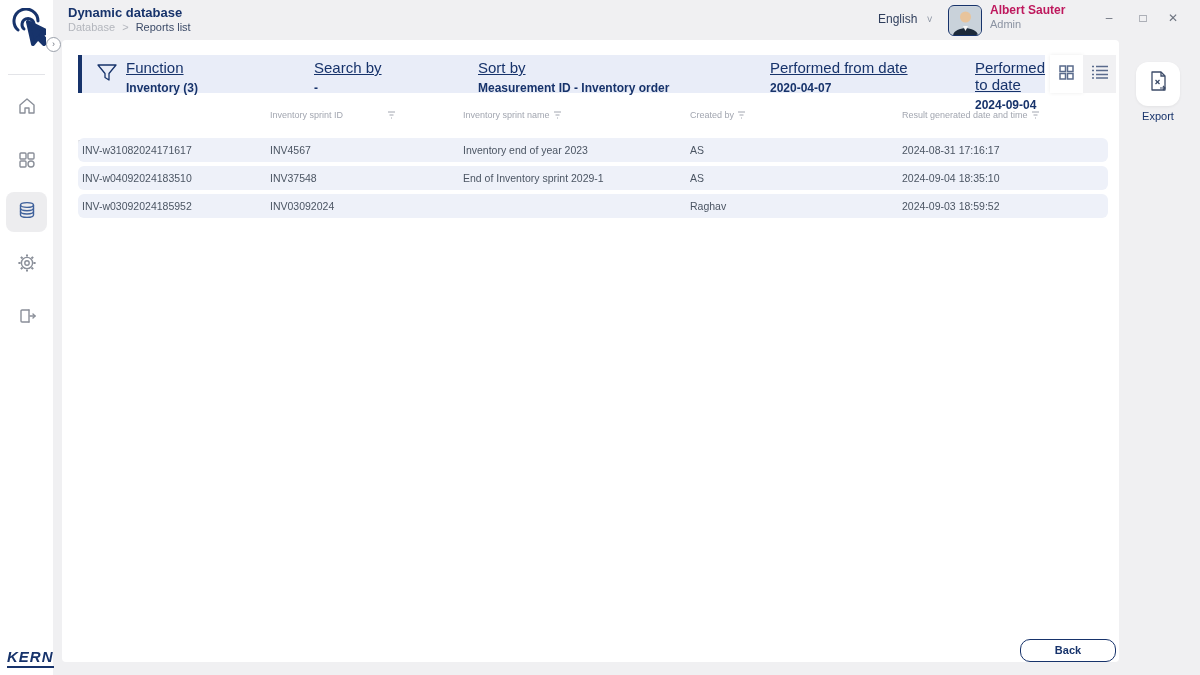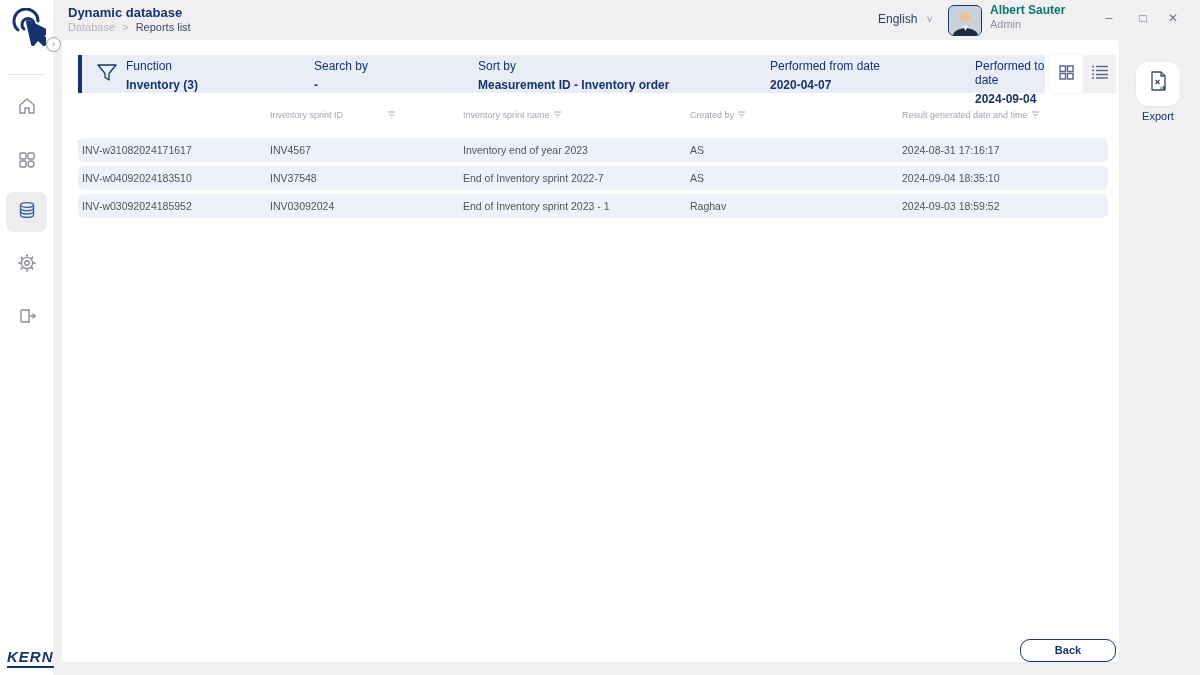--- a/index.html
+++ b/index.html
@@ -19,34 +19,34 @@
 
   
   .app-title { position:absolute; left:68px; top:5px; font-size:13px; font-weight:bold; color:#17336b; }
   .breadcrumb { position:absolute; left:68px; top:21px; font-size:11px; color:#b3b6bd; }
   .breadcrumb .crumb-current { color:#3c4b68; }
   .breadcrumb .sep { color:#b3b6bd; margin:0 4px; }
   .lang { position:absolute; left:878px; top:12px; font-size:12px; color:#2f3e5c; }
   .lang .chev { color:#8b93a2; font-size:10px; margin-left:6px; }
   .avatar { position:absolute; left:948px; top:5px; width:34px; height:31px; border:1.5px solid #17336b; border-radius:6px;
     background:#cfd6de; overflow:hidden; display:flex; align-items:flex-end; justify-content:center; }
-  .user-name { position:absolute; left:990px; top:3px; font-size:12px; font-weight:bold; color:#0f766e; }
+  .user-name { position:absolute; left:990px; top:3px; font-size:12px; font-weight:bold; color:#be185d; }
   .user-role { position:absolute; left:990px; top:18px; font-size:11px; color:#8b93a2; }
   .win-btn { position:absolute; top:8px; width:22px; height:20px; text-align:center; color:#6e7480; font-size:12px; line-height:20px; }
   .win-min { left:1098px; } .win-max { left:1132px; } .win-close { left:1162px; }
 
   
   .card { position:absolute; left:62px; top:40px; width:1057px; height:622px; background:#ffffff; border-radius:4px; }
 
   
   .filterbar { position:absolute; left:16px; top:15px; width:967px; height:38px; background:#e9edf8;
     border-left:4px solid #17336b; }
   .funnel { position:absolute; left:14px; top:7px; }
   .ffield { position:absolute; top:4px; }
-  .ffield .flabel { font-size:12px; color:#17336b; display:block; margin-bottom:2px; }
+  .ffield .flabel { font-size:15px; color:#17336b; text-decoration:underline; display:block; margin-bottom:2px; }
   .ffield .fvalue { font-size:12px; font-weight:bold; color:#17336b; }
   .ff-0 { left:44px; } .ff-1 { left:232px; } .ff-2 { left:396px; } .ff-3 { left:688px; } .ff-4 { left:893px; }
 
   .view-toggle { position:absolute; left:988px; top:15px; width:66px; height:38px; display:flex; }
   .vt-seg { width:33px; height:38px; display:flex; align-items:center; justify-content:center; }
   .vt-grid { background:#ffffff; box-shadow:0 0 4px rgba(0,0,0,0.08); }
   .vt-list { background:#f1f1f3; }
 
   
   .thead-cell { position:absolute; top:70px; font-size:9px; color:#a2a6b0; display:flex; align-items:center; gap:3px; }
@@ -272,28 +272,27 @@
   <div class="trow row-0">
     <span class="cell r0">INV-w31082024171617</span>
     <span class="cell r1">INV4567</span>
     <span class="cell r2">Inventory end of year 2023</span>
     <span class="cell r3">AS</span>
     <span class="cell r4">2024-08-31 17:16:17</span>
   </div>
   <div class="trow row-1">
     <span class="cell r0">INV-w04092024183510</span>
     <span class="cell r1">INV37548</span>
-    <span class="cell r2">End of Inventory sprint 2022-7</span>
+    <span class="cell r2">End of Inventory sprint 2029-1</span>
     <span class="cell r3">AS</span>
     <span class="cell r4">2024-09-04 18:35:10</span>
   </div>
   <div class="trow row-2">
     <span class="cell r0">INV-w03092024185952</span>
     <span class="cell r1">INV03092024</span>
-    <span class="cell r2">End of Inventory sprint 2023 - 1</span>
     <span class="cell r3">Raghav</span>
     <span class="cell r4">2024-09-03 18:59:52</span>
   </div>
 
   <div class="back-btn">Back</div>
 </main>
 
 <div class="export-wrap">
   <div class="export-btn">
     <span>

